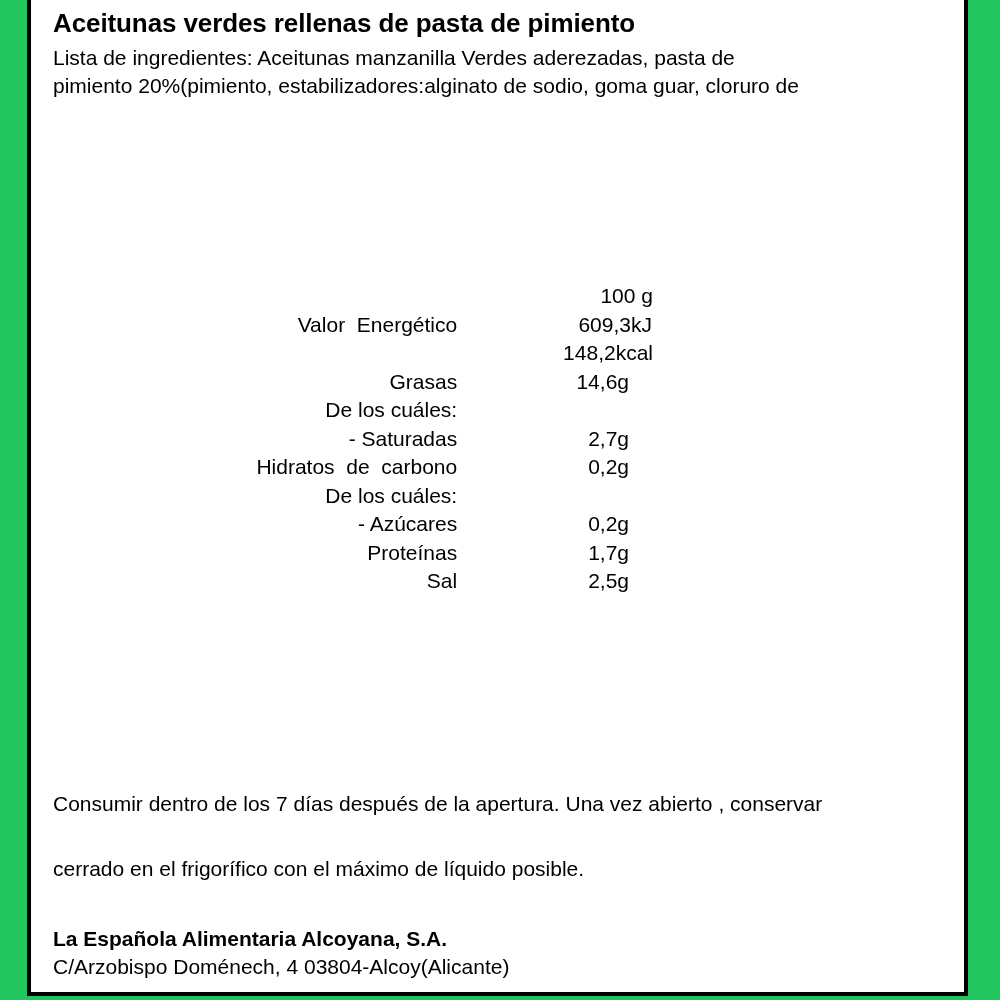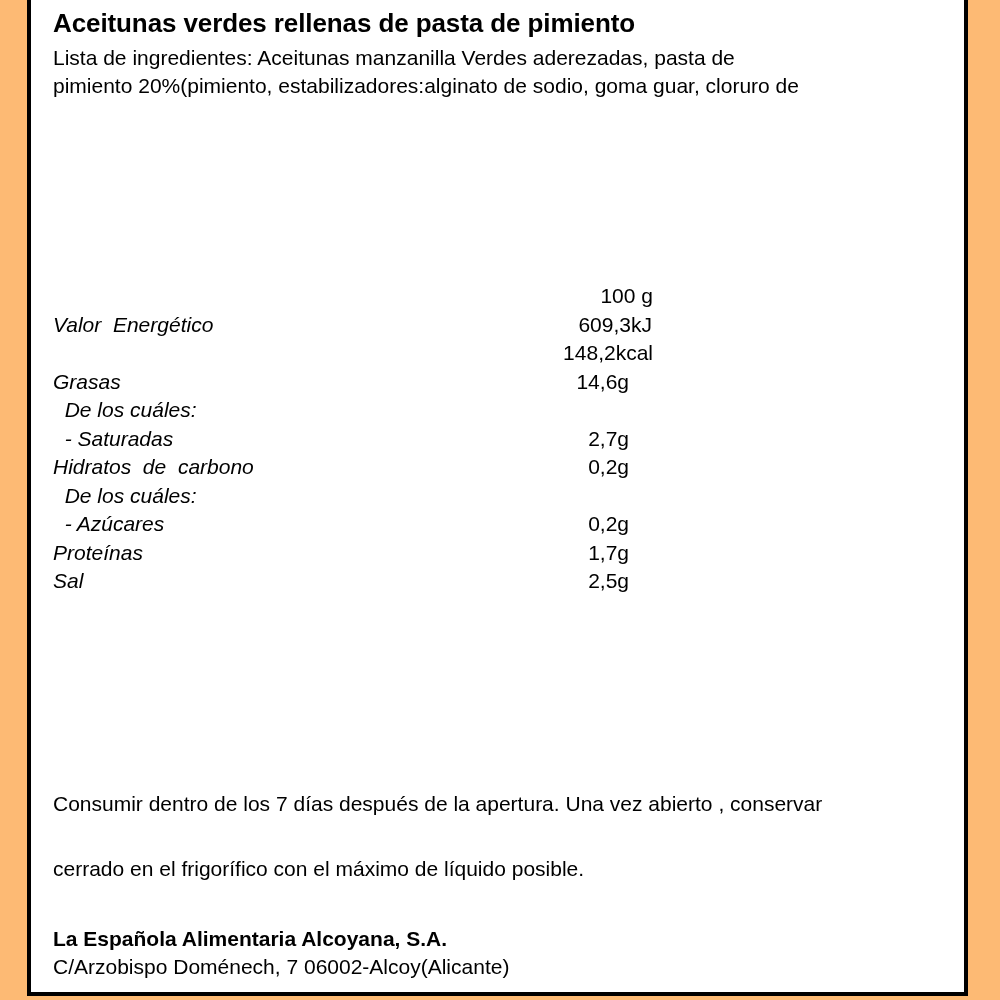--- a/index.html
+++ b/index.html
@@ -10,21 +10,21 @@
   body {
     font-family: "Liberation Sans", sans-serif;
     color: #000000;
     -webkit-font-smoothing: antialiased;
   }
 
   #label-page {
     position: relative;
     width: 1000px;
     height: 1000px;
-    background: #fdba74;
+    background: #22c55e;
     overflow: hidden;
   }
 
   
   #label-frame {
     position: absolute;
     left: 27px;
     top: -4px;
     width: 941px;
     height: 1000px;
@@ -75,23 +75,22 @@
     font-size: 21px;
   }
   #nutrition-table td {
     padding: 0;
     line-height: 28.5px;
     vertical-align: baseline;
     font-size: 21px;
     white-space: pre;
   }
   #nutrition-table td.nt-label {
-    text-align: left;
+    text-align: right;
     width: 420px;
-    font-style: italic;
   }
   #nutrition-table td.nt-value {
     text-align: right;
     width: 180px;
     padding-right: 24px;
   }
   #nutrition-table tr.nt-head td.nt-value {
     padding-right: 0px;
   }
   #nutrition-table tr.nt-energy-kj td.nt-value { padding-right: 1px; }
@@ -223,18 +222,18 @@
       </table>
 
       <div id="storage-block">
         <span class="st-line">Consumir dentro de los 7 días después de la apertura. Una vez abierto , conservar</span>
         <span class="st-line">cerrado en el frigorífico con el máximo de líquido posible.</span>
       </div>
 
 
       <div id="company-block">
         <div id="company-name">La Española Alimentaria Alcoyana, S.A.</div>
-        <div id="company-address">C/Arzobispo Doménech, 7  06002-Alcoy(Alicante)</div>
+        <div id="company-address">C/Arzobispo Doménech, 4  03804-Alcoy(Alicante)</div>
       </div>
 
     </div>
   </div>
 </div>
 
 </body></html>

